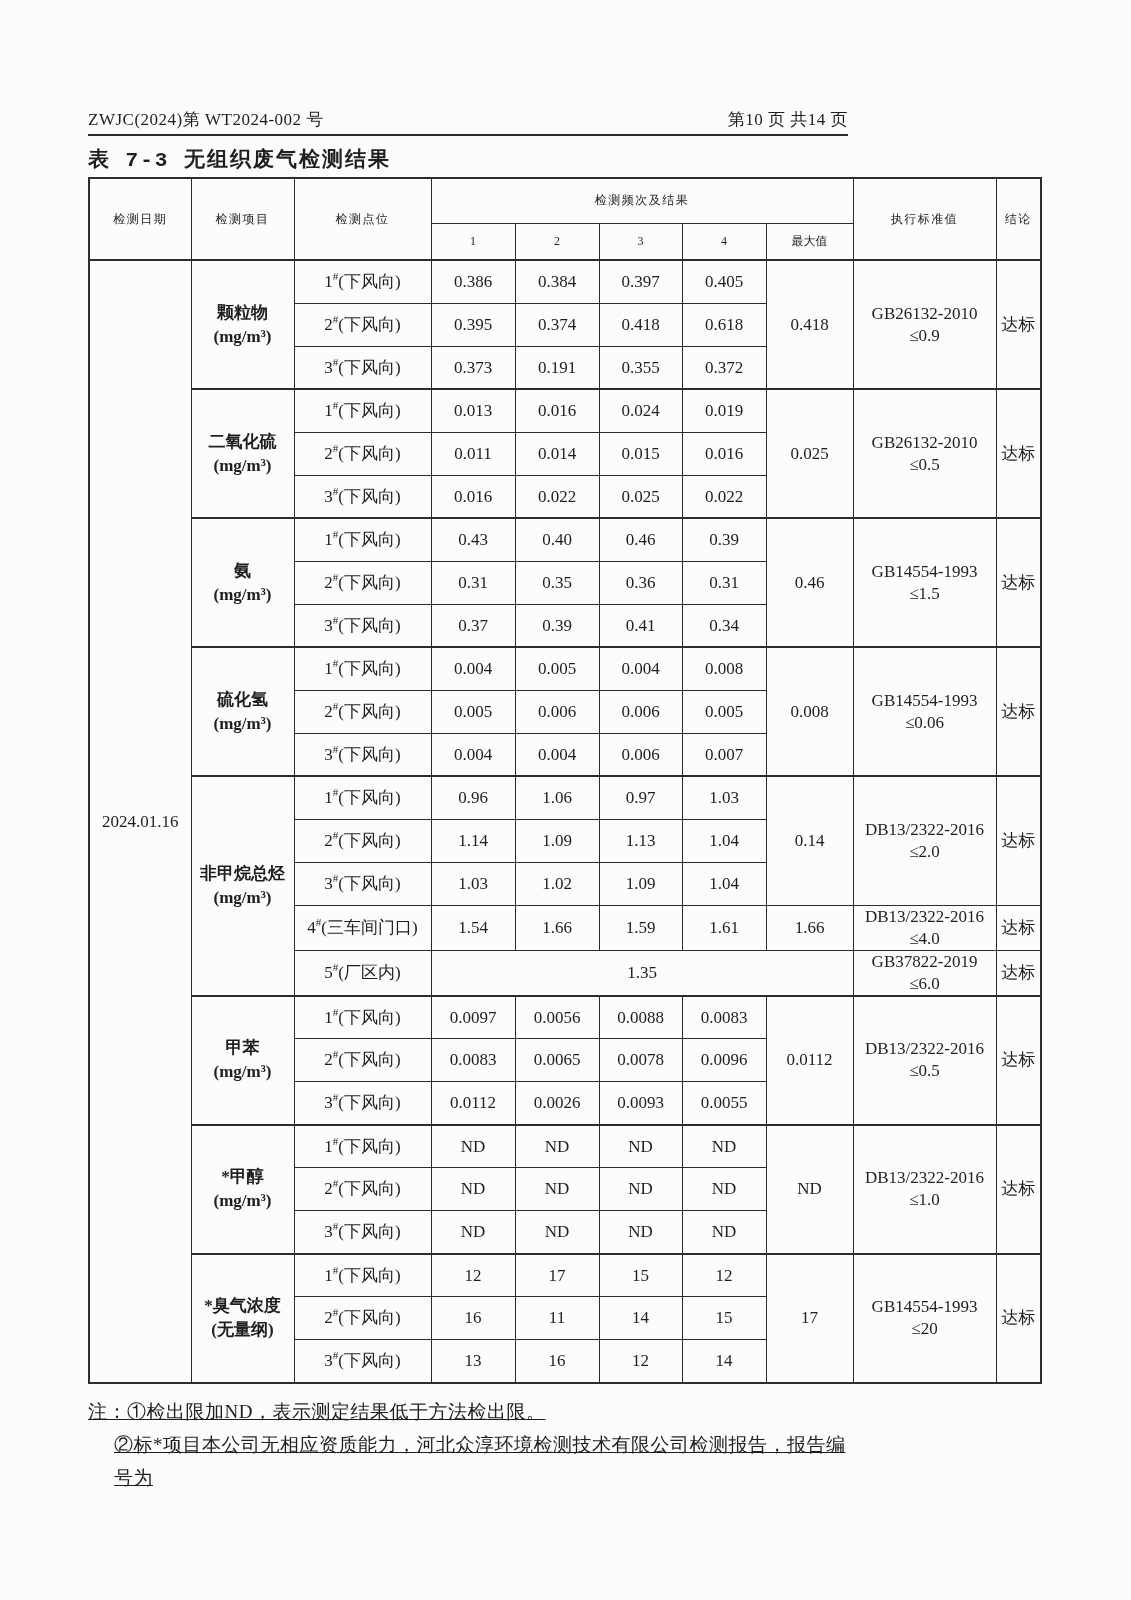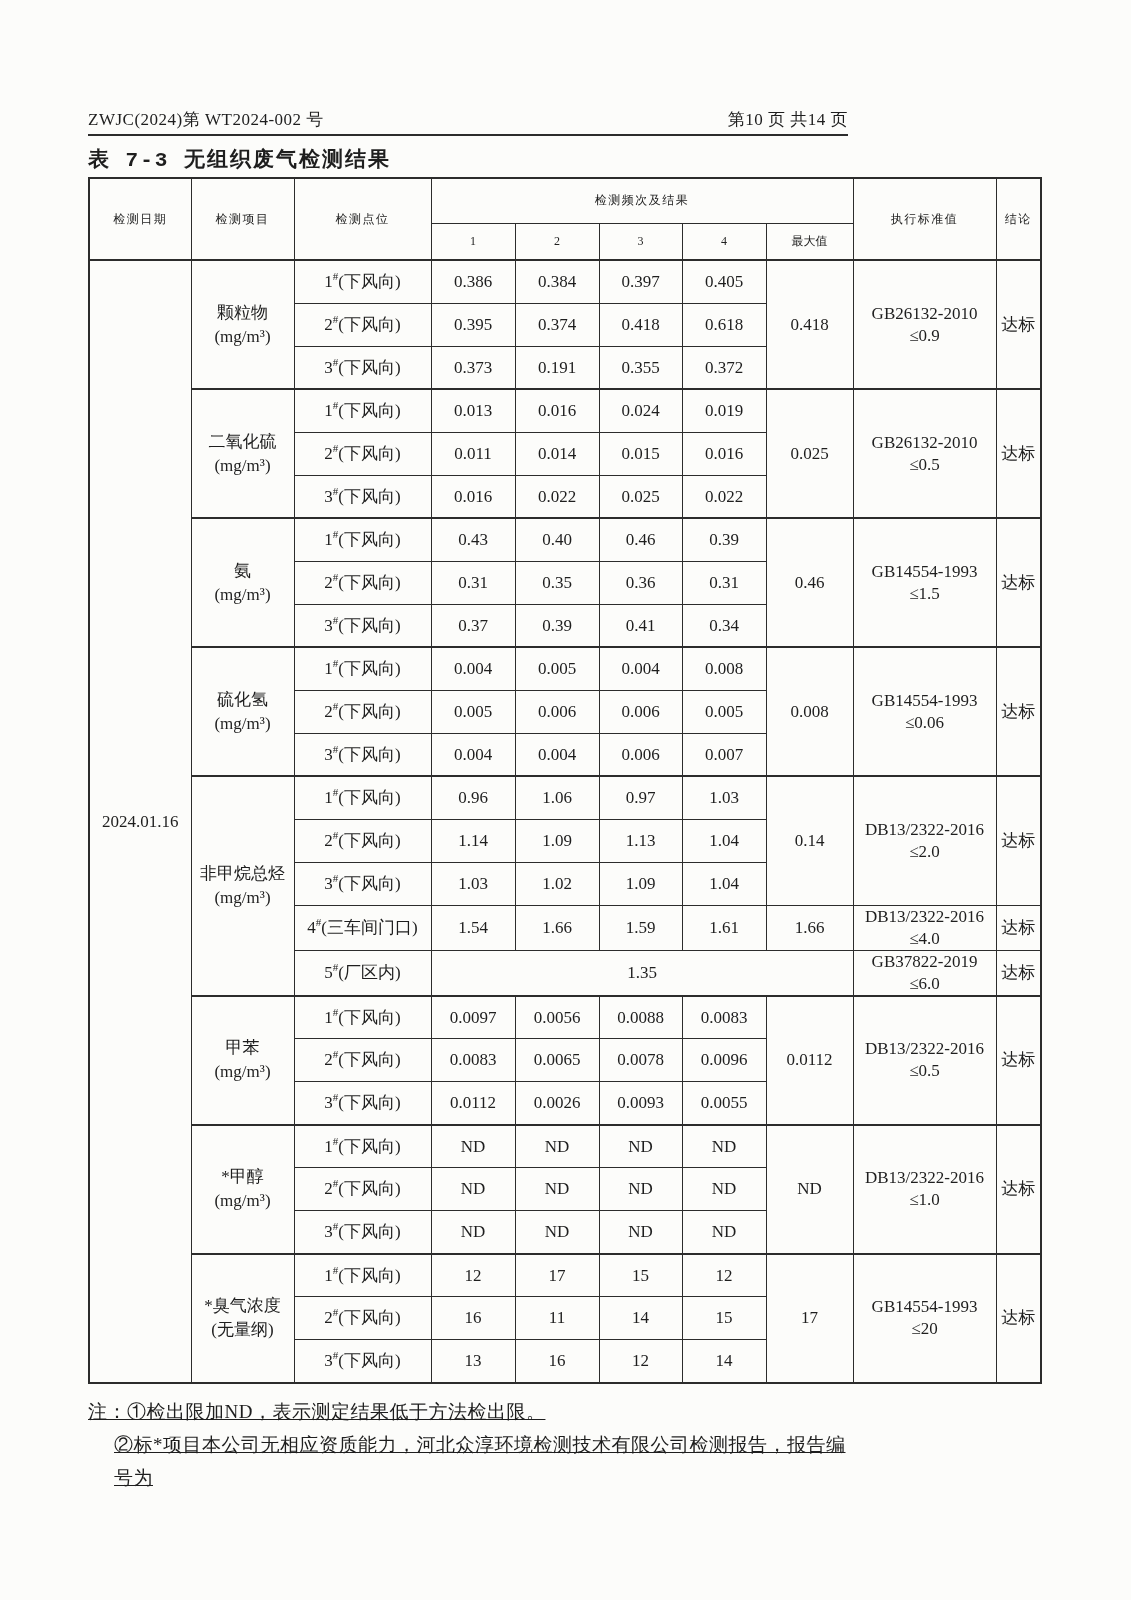--- a/index.html
+++ b/index.html
@@ -48,21 +48,21 @@
   }
   thead th { font-size: 12px; letter-spacing: 1.5px; }
   thead tr.h1 { height: 45px; }
   thead tr.h2 { height: 37px; }
   thead tr.h2 th { letter-spacing: 0; }
   tbody tr { height: 43px; }
   tbody tr:first-child td { border-top: 2px solid #2c2c2c; }
   tbody tr.grp td { border-top: 2px solid #2c2c2c; }
   sup.hash { font-size: 11px; line-height: 0; }
   td[data-name="standard-cell"] div { line-height: 22px; }
-  td[data-name="item-cell"] div { line-height: 24px; }
+  td[data-name="item-cell"] div { line-height: 24px; font-weight: bold; }
 
   .notes { margin-top: 11px; font-size: 19px; line-height: 33px; letter-spacing: 0.5px; text-decoration: underline; }
   .notes .indent { padding-left: 26px; }
 </style>
 </head>
 <body>
 
 <div class="page" data-name="document-page">
   <div class="content" data-name="page-content">
 

